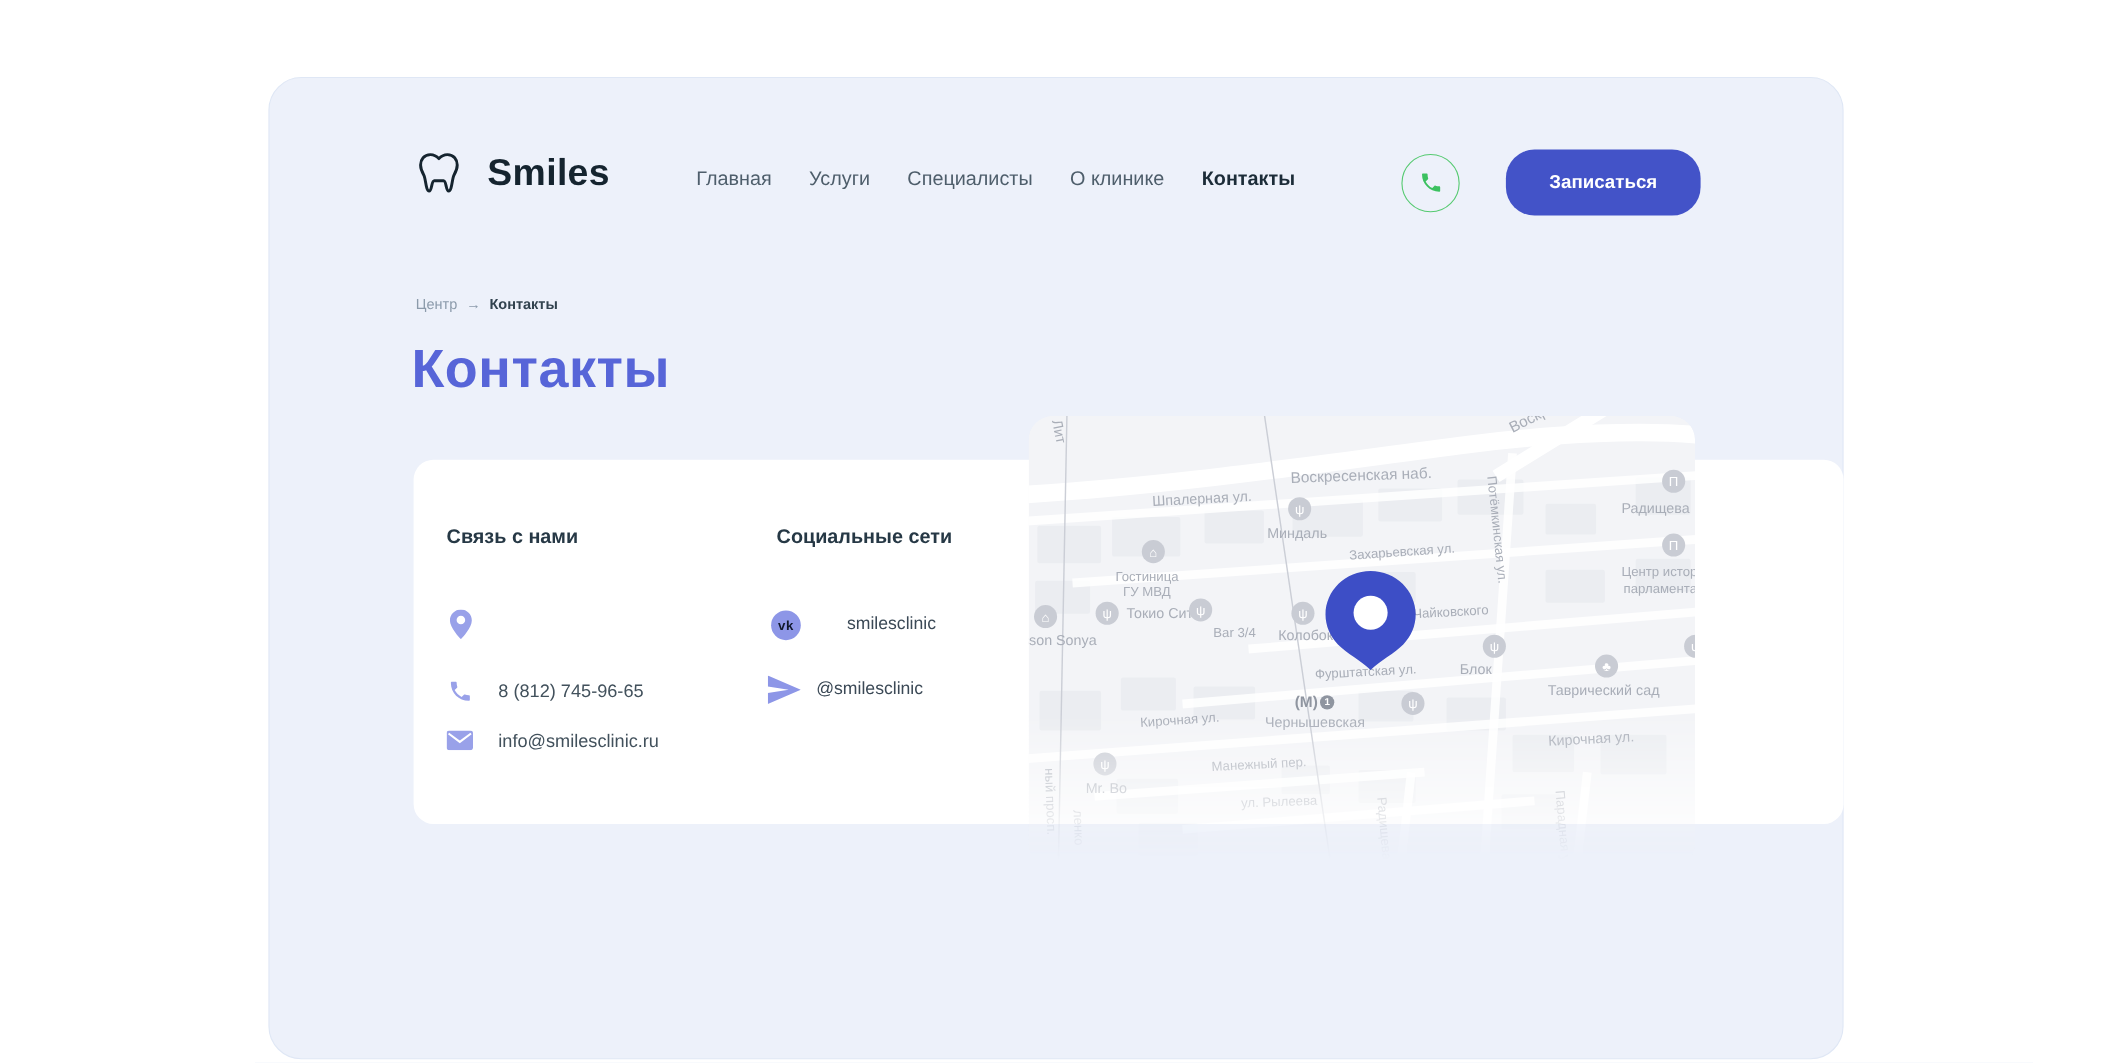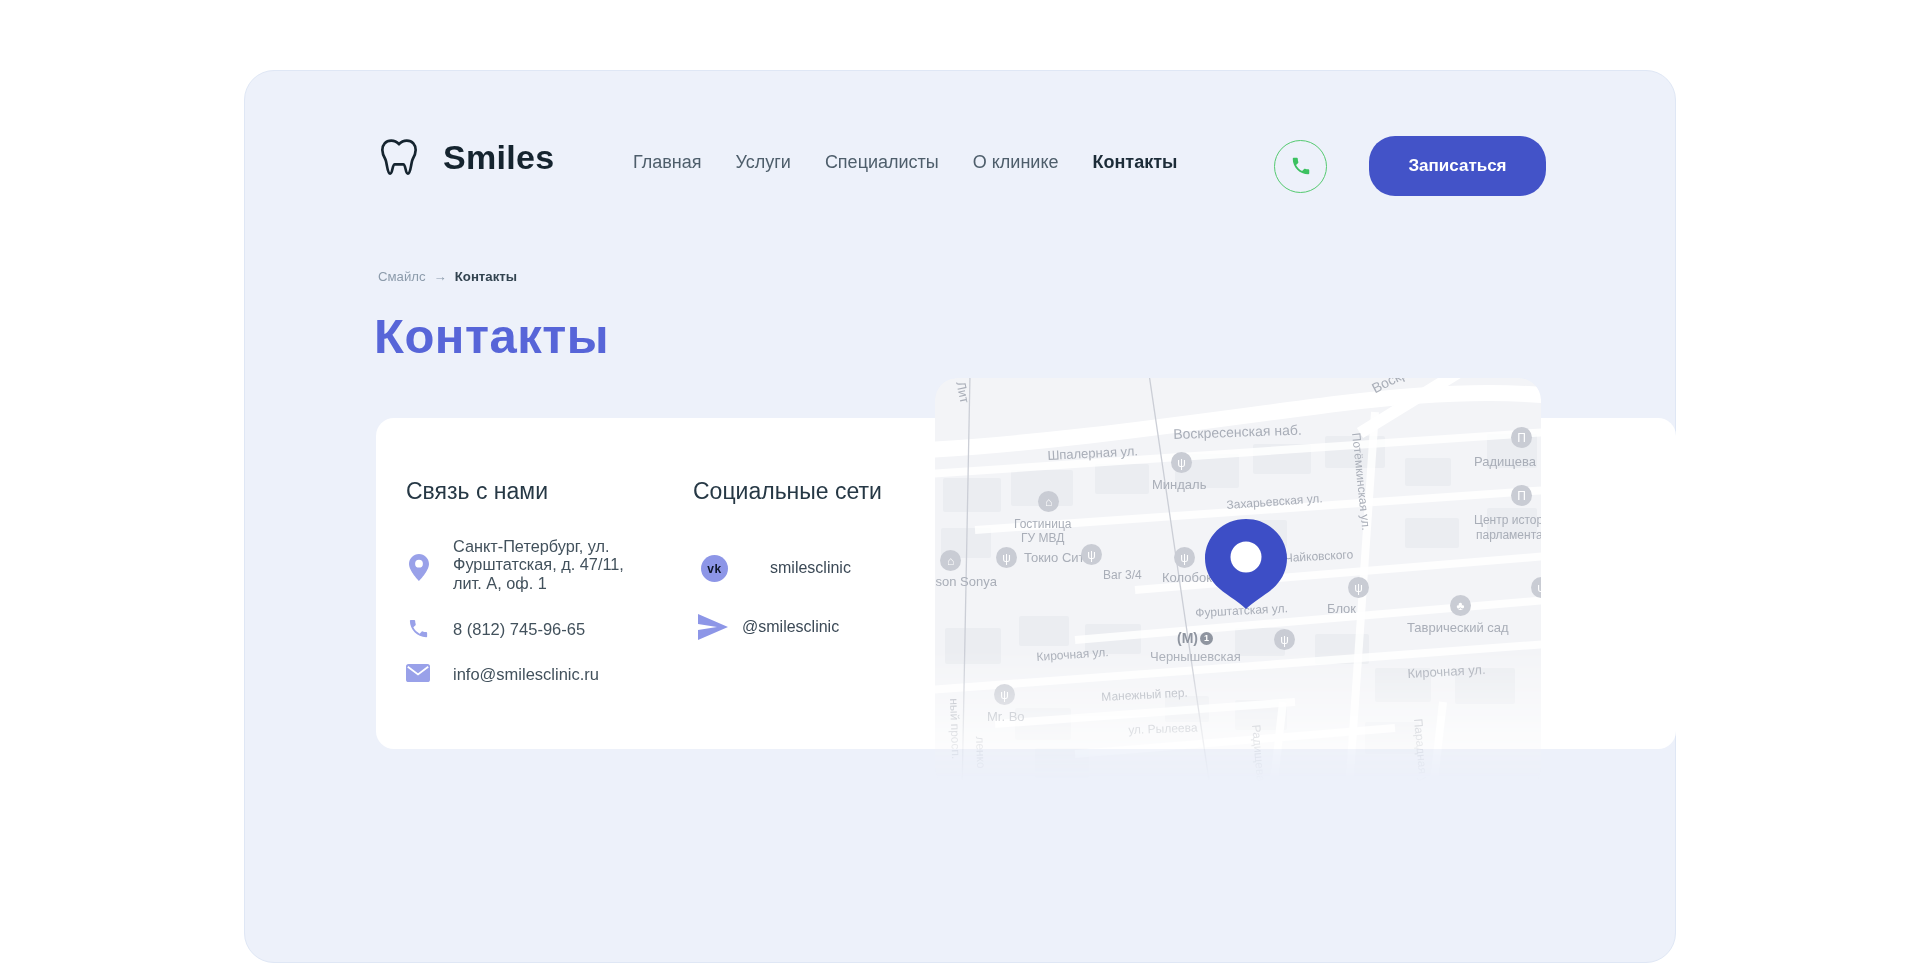--- a/index.html
+++ b/index.html
@@ -28,23 +28,23 @@
     color:#fff;font-size:17px;font-weight:600;font-family:"Liberation Sans",sans-serif;cursor:pointer;}
   
   .breadcrumb{position:absolute;left:133px;top:198px;display:flex;align-items:center;gap:8px;font-size:13.2px;}
   .bc-home{color:#8c9bab;cursor:pointer;}
   .bc-sep{color:#8c9bab;}
   .bc-current{color:#32434f;font-weight:700;}
   .page-title{position:absolute;left:129px;top:237px;margin:0;font-size:49px;font-weight:800;
     color:var(--title,#5765d8);letter-spacing:.5px;}
   
   .card{position:absolute;left:131px;top:347px;width:1300px;height:331px;background:#fff;border-radius:18px;z-index:1;}
-  .card h2{position:absolute;margin:0;font-size:23px;font-weight:400;color:#263845;}
+  .card h2{position:absolute;margin:0;font-size:18px;font-weight:700;color:#263845;}
   .h-contact{left:30px;top:60px;}
-  .h-social{left:317px;top:60px;}
+  .h-social{left:330px;top:60px;}
   .row-icon{position:absolute;}
   .addr{position:absolute;left:77px;top:119px;font-size:16.3px;line-height:18.4px;color:#42515c;}
   .addr span{display:block;}
   .contact-line{position:absolute;left:77px;font-size:16.5px;color:#42515c;white-space:nowrap;}
   .vk-badge{position:absolute;left:325px;top:137px;width:27px;height:27px;border-radius:50%;
     background:var(--periwinkle,#8d96e7);color:#0f172a;display:flex;align-items:center;justify-content:center;
     font-size:12px;font-weight:800;letter-spacing:.5px;}
   .social-label{position:absolute;left:366px;font-size:16px;color:#3b4956;cursor:pointer;}
   
   .map{position:absolute;left:690px;top:307px;width:606px;height:412px;border-radius:22px;overflow:hidden;
@@ -90,41 +90,36 @@
       <span style="display:flex;">
         <svg width="22" height="22" viewBox="0 0 24 24" fill="#3cc160">
           <path d="M6.6 10.8c1.4 2.8 3.8 5.1 6.6 6.6l2.2-2.2c.3-.3.7-.4 1-.2 1.1.4 2.4.6 3.6.6.6 0 1 .4 1 1V20c0 .6-.4 1-1 1C10.6 21 3 13.4 3 4c0-.6.4-1 1-1h3.5c.6 0 1 .4 1 1 0 1.3.2 2.5.6 3.6.1.3 0 .7-.2 1l-2.3 2.2z"></path>
         </svg>
       </span>
     </button>
     <button class="cta">Записаться</button>
   </div>
 
   <div class="breadcrumb">
-    <span class="bc-home">Смайлс</span>
+    <span class="bc-home">Центр</span>
     <span class="bc-sep">→</span>
     <span class="bc-current">Контакты</span>
   </div>
 
   <h1 class="page-title">Контакты</h1>
 
   <div class="card">
     <h2 class="h-contact">Связь с нами</h2>
     <h2 class="h-social">Социальные сети</h2>
 
     <span class="row-icon" style="left:33px;top:136px;">
       <svg width="20" height="27" viewBox="0 0 20 27">
           <path d="M10 0C4.5 0 0 4.5 0 10c0 7 10 17 10 17s10-10 10-17C20 4.5 15.5 0 10 0zm0 13.6a3.9 3.9 0 1 1 0-7.8 3.9 3.9 0 0 1 0 7.8z" fill="#99a1e9"></path>
         </svg>
     </span>
-    <div class="addr">
-      <span>Санкт-Петербург, ул.</span>
-      <span>Фурштатская, д. 47/11,</span>
-      <span>лит. А, оф. 1</span>
-    </div>
 
     <span class="row-icon" style="left:31px;top:199px;">
       <svg width="23" height="23" viewBox="0 0 24 24" fill="#99a1e9">
         <path d="M6.6 10.8c1.4 2.8 3.8 5.1 6.6 6.6l2.2-2.2c.3-.3.7-.4 1-.2 1.1.4 2.4.6 3.6.6.6 0 1 .4 1 1V20c0 .6-.4 1-1 1C10.6 21 3 13.4 3 4c0-.6.4-1 1-1h3.5c.6 0 1 .4 1 1 0 1.3.2 2.5.6 3.6.1.3 0 .7-.2 1l-2.3 2.2z"></path>
       </svg>
     </span>
     <span class="contact-line" style="top:202px;">8 (812) 745-96-65</span>
 
     <span class="row-icon" style="left:30px;top:246px;">
       <svg width="24" height="18" viewBox="0 0 24 18">

